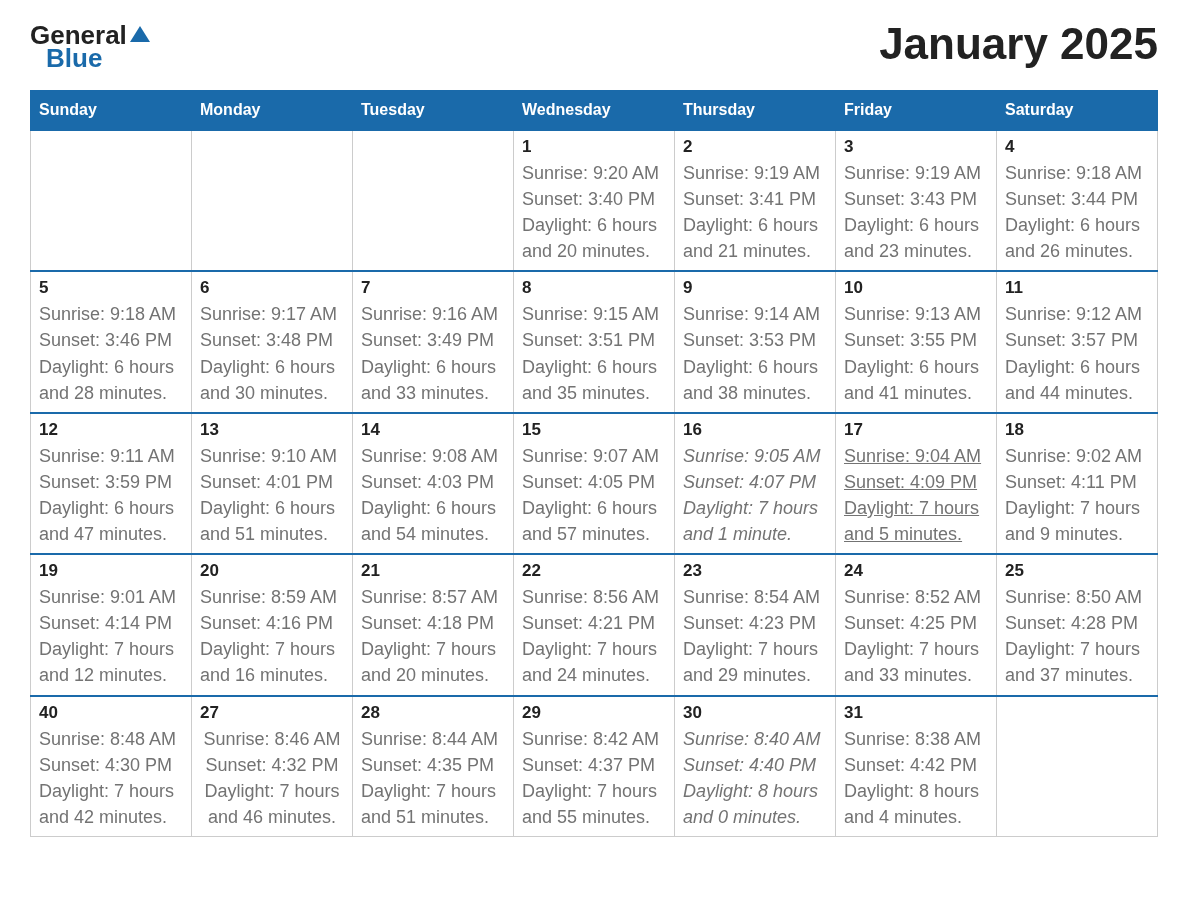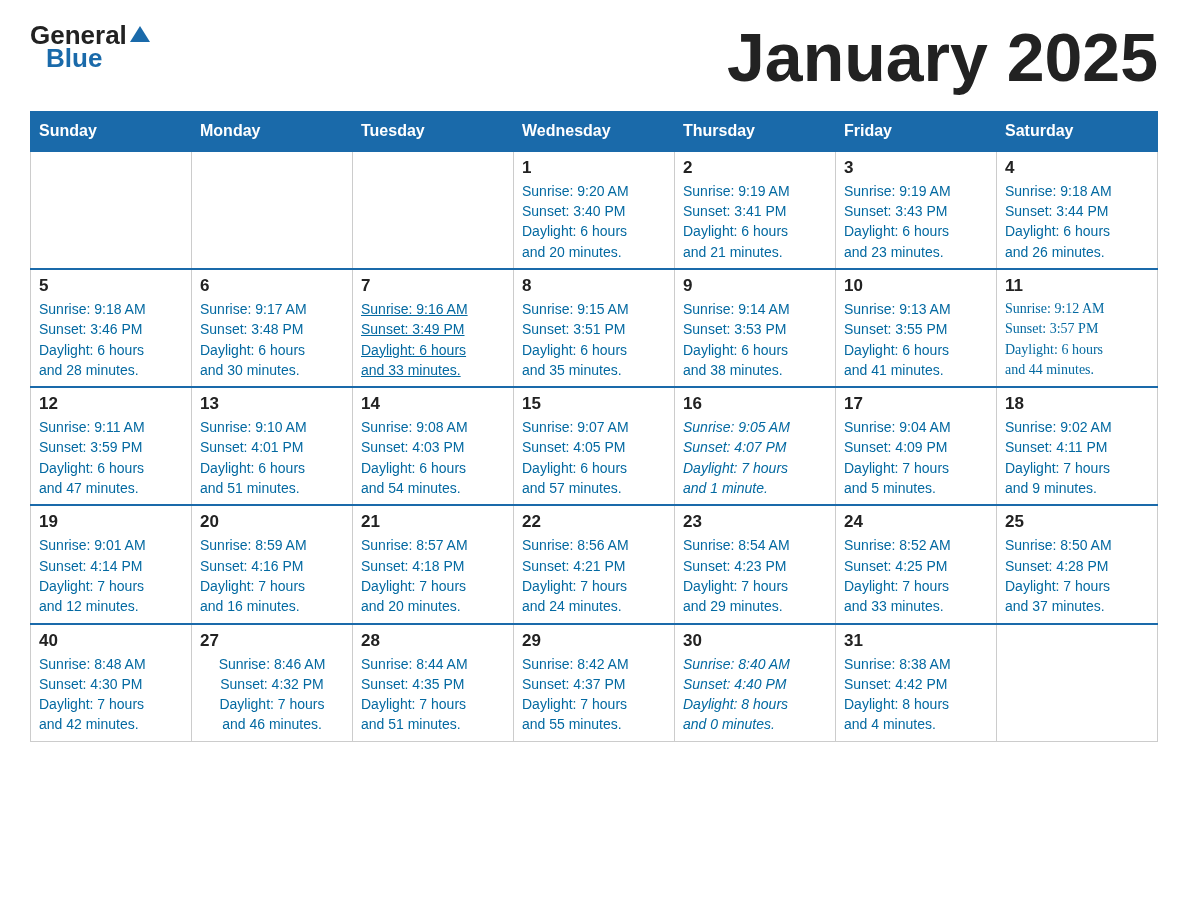--- a/index.html
+++ b/index.html
@@ -29,21 +29,21 @@
     }
     .logo-text-blue {
       font-size: 26px;
       font-weight: bold;
       color: #1a6aaa;
     }
     .title-block {
       text-align: right;
     }
     .month-title {
-      font-size: 68px;
+      font-size: 44px;
       font-weight: bold;
       color: #222;
       line-height: 1.1;
     }
     .location-title {
       font-size: 22px;
       color: #222;
       margin-top: 4px;
     }
     .calendar {
@@ -71,22 +71,22 @@
     .calendar tbody tr td.empty {
       border-top: 2px solid #1a6aaa;
     }
     .day-number {
       font-size: 17px;
       font-weight: bold;
       color: #222;
       margin-bottom: 3px;
     }
     .day-info {
-      font-size: 14px;
-      color: #0369a1;
+      font-size: 18px;
+      color: #737373;
       line-height: 1.45;
     }
   </style>
 </head>
 <body>
 
 <div class="header">
   <div class="logo">
     <div style="display:flex;flex-direction:column;align-items:flex-start;">
       <div style="display:flex;align-items:center;">
@@ -162,21 +162,21 @@
         </td>
         <td>
           <div class="day-number">6</div>
           <div class="day-info" style="white-space: pre-line;">Sunrise: 9:17 AM
 Sunset: 3:48 PM
 Daylight: 6 hours
 and 30 minutes.</div>
         </td>
         <td>
           <div class="day-number">7</div>
-          <div class="day-info" style="white-space: pre-line; text-decoration: underline;">Sunrise: 9:16 AM
+          <div class="day-info" style="white-space: pre-line;">Sunrise: 9:16 AM
 Sunset: 3:49 PM
 Daylight: 6 hours
 and 33 minutes.</div>
         </td>
         <td>
           <div class="day-number">8</div>
           <div class="day-info" style="white-space: pre-line;">Sunrise: 9:15 AM
 Sunset: 3:51 PM
 Daylight: 6 hours
 and 35 minutes.</div>
@@ -190,21 +190,21 @@
         </td>
         <td>
           <div class="day-number">10</div>
           <div class="day-info" style="white-space: pre-line;">Sunrise: 9:13 AM
 Sunset: 3:55 PM
 Daylight: 6 hours
 and 41 minutes.</div>
         </td>
         <td>
           <div class="day-number">11</div>
-          <div class="day-info" style="white-space: pre-line; font-family: Liberation Serif, serif;">Sunrise: 9:12 AM
+          <div class="day-info" style="white-space: pre-line;">Sunrise: 9:12 AM
 Sunset: 3:57 PM
 Daylight: 6 hours
 and 44 minutes.</div>
         </td>
       </tr>
       <tr>
         <td>
           <div class="day-number">12</div>
           <div class="day-info" style="white-space: pre-line;">Sunrise: 9:11 AM
 Sunset: 3:59 PM
@@ -234,21 +234,21 @@
         </td>
         <td>
           <div class="day-number">16</div>
           <div class="day-info" style="white-space: pre-line; font-style: italic;">Sunrise: 9:05 AM
 Sunset: 4:07 PM
 Daylight: 7 hours
 and 1 minute.</div>
         </td>
         <td>
           <div class="day-number">17</div>
-          <div class="day-info" style="white-space: pre-line;">Sunrise: 9:04 AM
+          <div class="day-info" style="white-space: pre-line; text-decoration: underline;">Sunrise: 9:04 AM
 Sunset: 4:09 PM
 Daylight: 7 hours
 and 5 minutes.</div>
         </td>
         <td>
           <div class="day-number">18</div>
           <div class="day-info" style="white-space: pre-line;">Sunrise: 9:02 AM
 Sunset: 4:11 PM
 Daylight: 7 hours
 and 9 minutes.</div>

